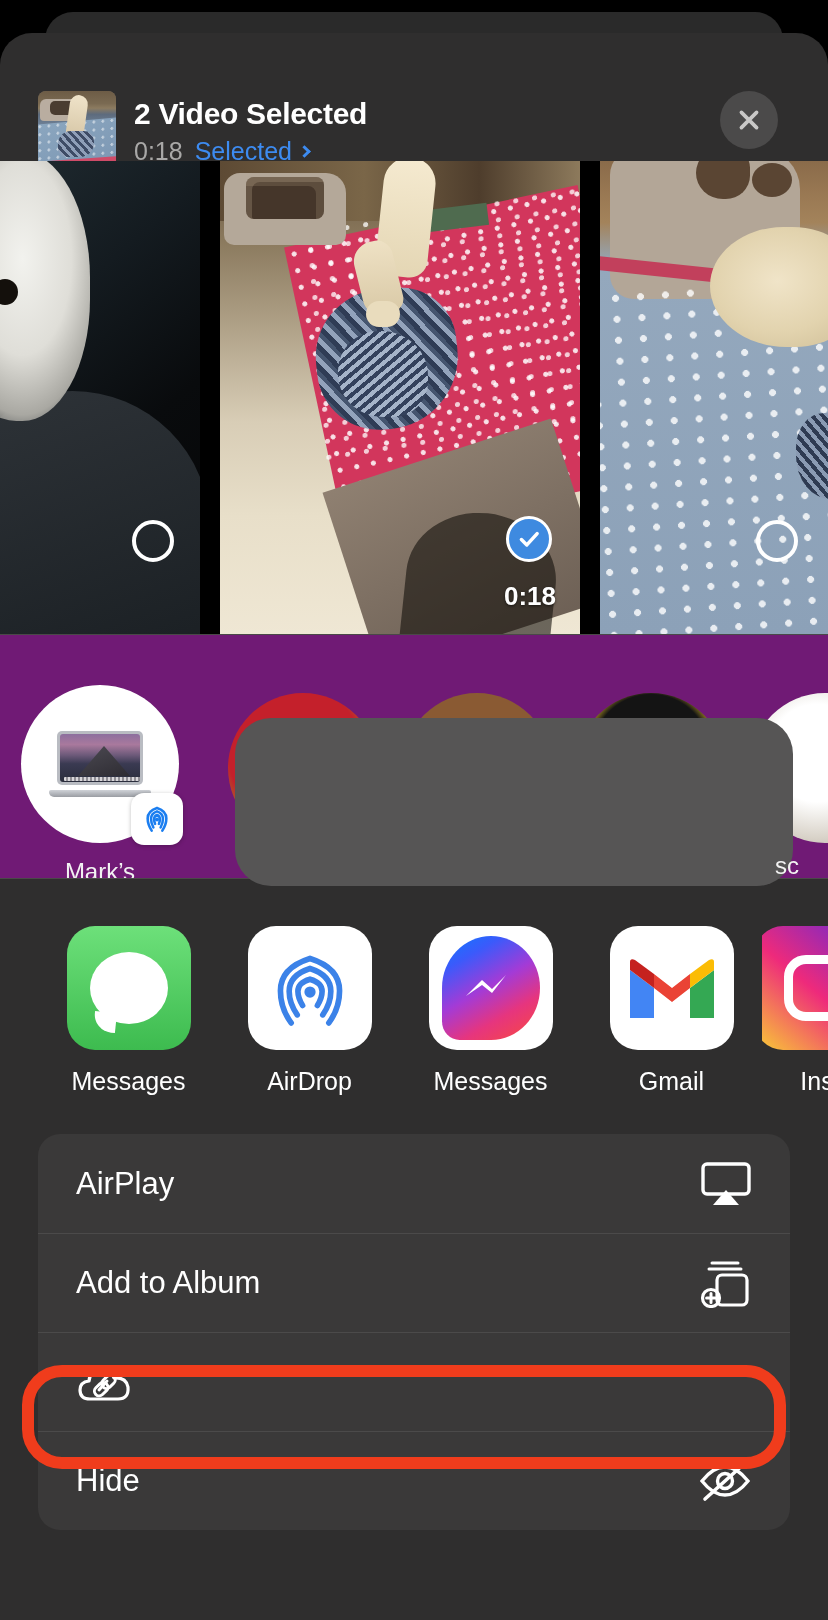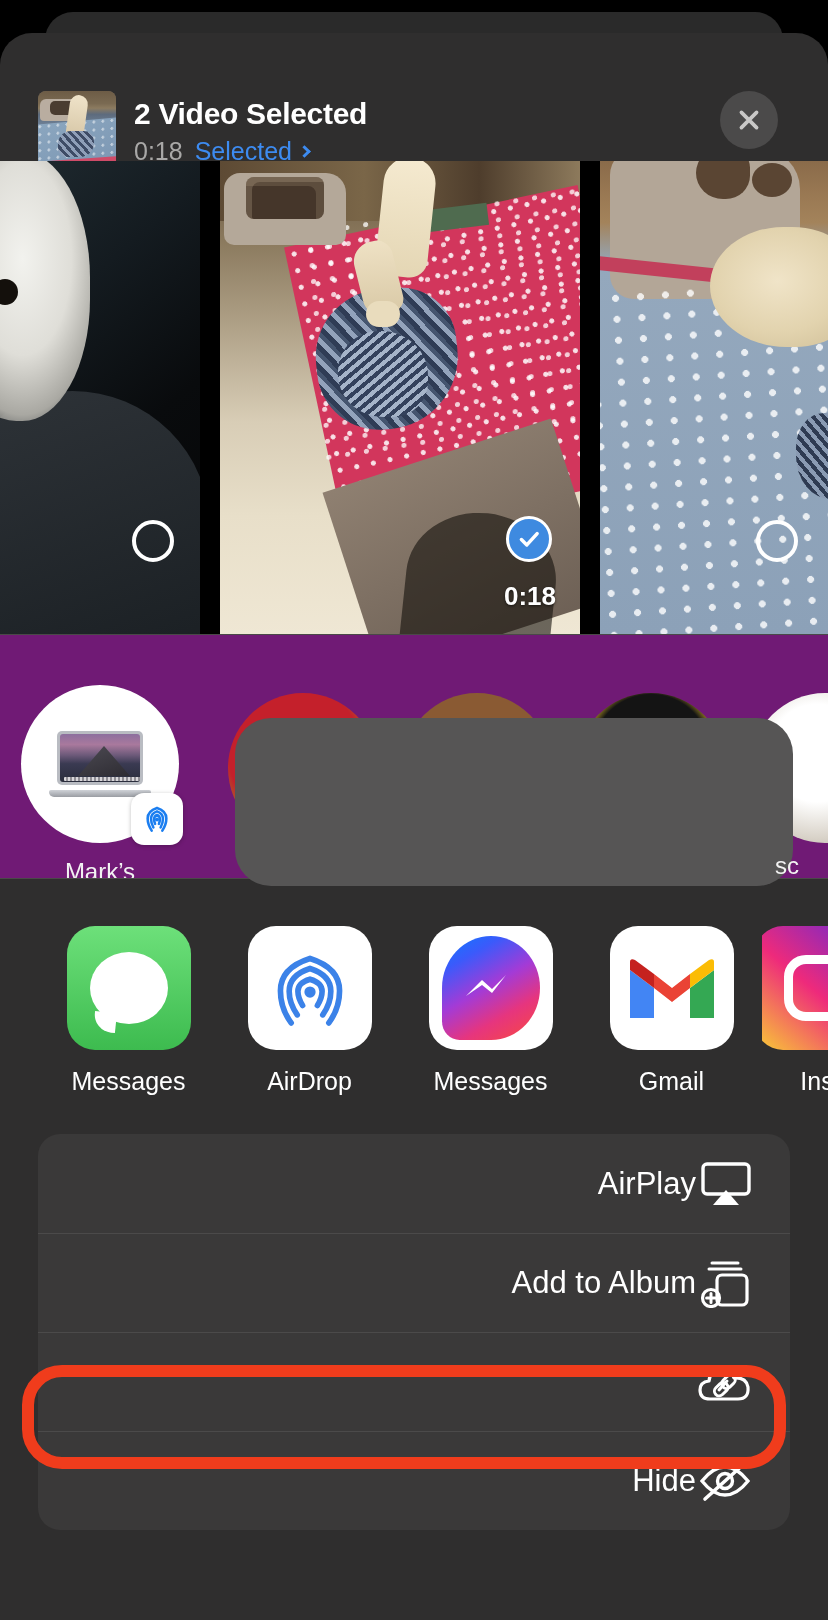--- a/index.html
+++ b/index.html
@@ -208,21 +208,21 @@
   .ic-gmail{ background:#fff; }
   .ic-gmail svg{ width:92px; height:68px; }
   .ic-insta{ background:linear-gradient(40deg,#f9ce34 0%,#ee2a7b 48%,#6228d7 100%); }
   .ic-insta .sq{ width:66px; height:66px; border:9px solid #fff; border-radius:22px; }
   .app.clip{ width:110px; overflow:hidden; }
   .app.clip .app-ic{ margin-left:0; }
 
   
   .actions{ margin:30px 38px 0; background:#3a3939; border-radius:22px; overflow:hidden; }
   .act-row{ position:relative; height:99px; display:flex; align-items:center;
-    justify-content:flex-end; padding:0 38px; }
+    justify-content:space-between; padding:0 38px; }
   .act-row + .act-row::before{ content:""; position:absolute; left:0; top:0; right:0; height:1px;
     background:#4b4a4a; }
   .act-lbl{ font-size:31px; color:#fff; }
   .act-ic{ width:56px; height:52px; display:flex; align-items:center; justify-content:flex-end; }
   .act-ic svg{ display:block; }
 
   .annot{ position:absolute; left:22px; top:1365px; width:764px; height:104px;
     border:12px solid #f03c1c; border-radius:40px; pointer-events:none; }
 </style>
 </head>

